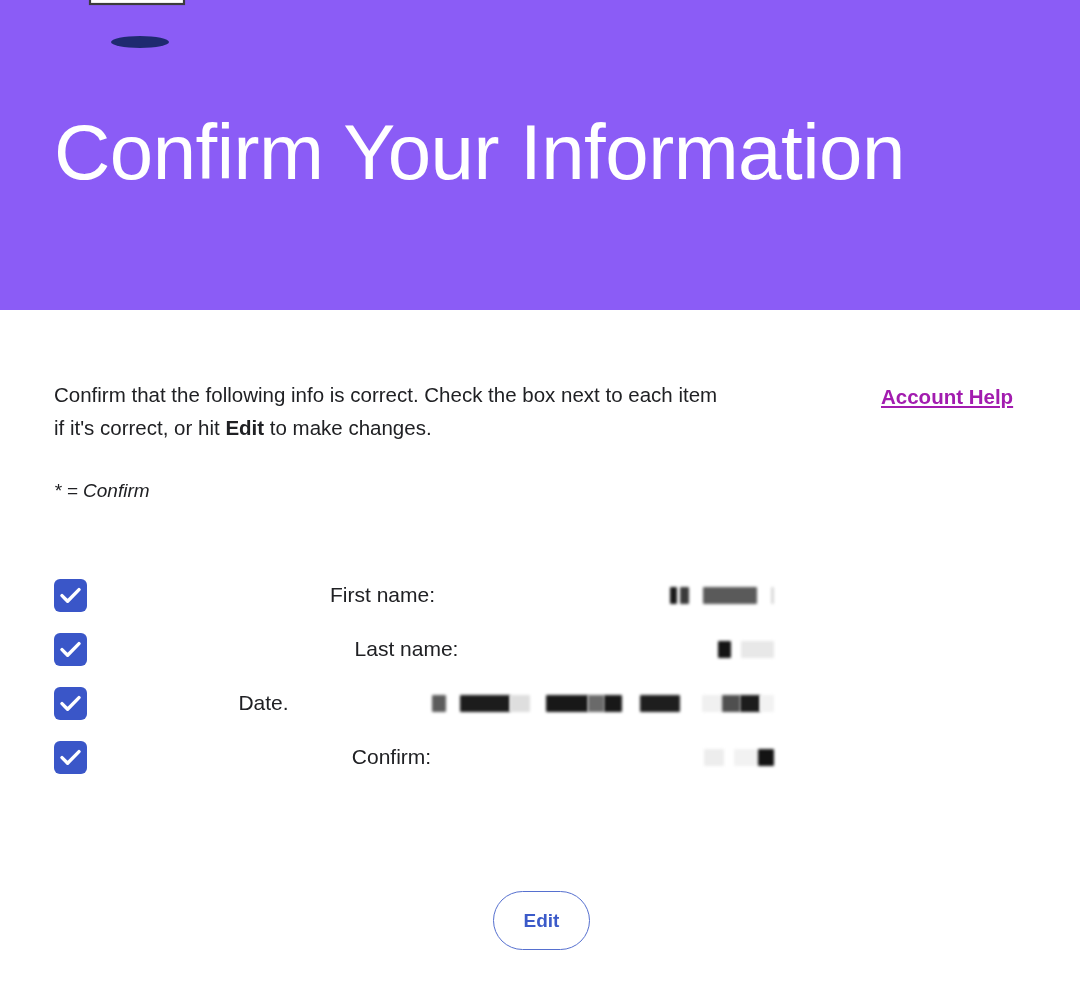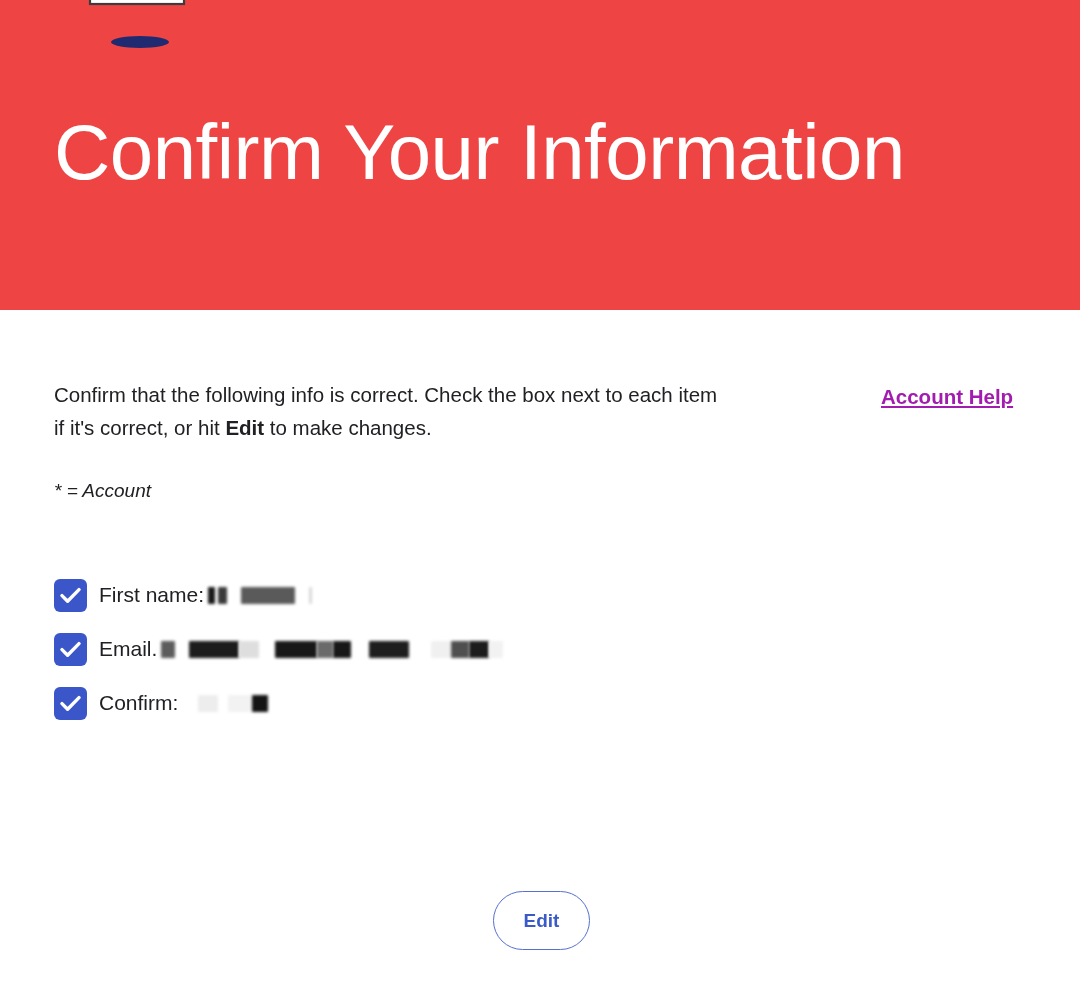--- a/index.html
+++ b/index.html
@@ -15,21 +15,21 @@
     position: relative;
   }
 
   
   .header {
     position: absolute;
     left: 0;
     top: 0;
     width: 1080px;
     height: 310px;
-    background: #ef4444;
+    background: #8b5cf6;
     overflow: hidden;
   }
   .hero-icon {
     position: absolute;
     left: 78px;
     top: -62px;
     width: 150px;
     height: 110px;
   }
   .hero-icon svg { display: block; }
@@ -96,20 +96,21 @@
     position: absolute;
     left: 54px;
     top: 258px;
     width: 720px;
   }
   .check-row {
     position: relative;
     height: 54px;
     display: flex;
     align-items: center;
+    justify-content: space-between;
   }
   .checkbox {
     width: 33px;
     height: 33px;
     border-radius: 6px;
     background: #3a56c8;
     flex: 0 0 auto;
     position: relative;
   }
   .checkbox svg {
@@ -196,21 +197,21 @@
 
   <div class="page-title">Confirm Your Information</div>
 </div>
 
 <div class="content">
 
   <div class="intro"><span>Confirm that the following info is correct. Check the box next to each item if it's correct, or hit </span><b>Edit</b><span> to make changes.</span></div>
 
   <a class="account-help" href="#">Account Help</a>
 
-  <div class="required-note">* = Account</div>
+  <div class="required-note">* = Confirm</div>
 
   <div class="checklist" id="checklist">
       <div class="check-row">
         <div class="checkbox" style="background: rgb(58, 86, 200);">
           <svg width="21" height="17" viewBox="0 0 21 17" xmlns="http://www.w3.org/2000/svg">
             <path d="M2 8.6 L7.6 14.2 L19 2.6" fill="none" stroke="#ffffff" stroke-width="3.4" stroke-linecap="round" stroke-linejoin="round"></path>
           </svg>
         </div>
         <span class="row-label">First name:</span>
         <span class="redactions">
@@ -219,21 +220,33 @@
           <span class="redact" style="width: 54px; background: rgb(90, 90, 90); margin-left: 14px;"></span>
           <span class="redact" style="width: 3px; background: rgb(216, 216, 216); margin-left: 14px;"></span>
         </span>
       </div>
       <div class="check-row">
         <div class="checkbox" style="background: rgb(58, 86, 200);">
           <svg width="21" height="17" viewBox="0 0 21 17" xmlns="http://www.w3.org/2000/svg">
             <path d="M2 8.6 L7.6 14.2 L19 2.6" fill="none" stroke="#ffffff" stroke-width="3.4" stroke-linecap="round" stroke-linejoin="round"></path>
           </svg>
         </div>
-        <span class="row-label">Email.</span>
+        <span class="row-label">Last name:</span>
+        <span class="redactions">
+          <span class="redact" style="width: 13px; background: rgb(20, 20, 20); margin-left: 0px;"></span>
+          <span class="redact" style="width: 33px; background: rgb(232, 232, 232); margin-left: 10px;"></span>
+        </span>
+      </div>
+      <div class="check-row">
+        <div class="checkbox" style="background: rgb(58, 86, 200);">
+          <svg width="21" height="17" viewBox="0 0 21 17" xmlns="http://www.w3.org/2000/svg">
+            <path d="M2 8.6 L7.6 14.2 L19 2.6" fill="none" stroke="#ffffff" stroke-width="3.4" stroke-linecap="round" stroke-linejoin="round"></path>
+          </svg>
+        </div>
+        <span class="row-label">Date.</span>
         <span class="redactions">
           <span class="redact" style="width: 14px; background: rgb(92, 92, 92); margin-left: 0px;"></span>
           <span class="redact" style="width: 50px; background: rgb(28, 28, 28); margin-left: 14px;"></span>
           <span class="redact" style="width: 20px; background: rgb(222, 222, 222); margin-left: 0px;"></span>
           <span class="redact" style="width: 42px; background: rgb(24, 24, 24); margin-left: 16px;"></span>
           <span class="redact" style="width: 16px; background: rgb(106, 106, 106); margin-left: 0px;"></span>
           <span class="redact" style="width: 18px; background: rgb(24, 24, 24); margin-left: 0px;"></span>
           <span class="redact" style="width: 40px; background: rgb(30, 30, 30); margin-left: 18px;"></span>
           <span class="redact" style="width: 20px; background: rgb(240, 240, 240); margin-left: 22px;"></span>
           <span class="redact" style="width: 18px; background: rgb(79, 79, 79); margin-left: 0px;"></span>

